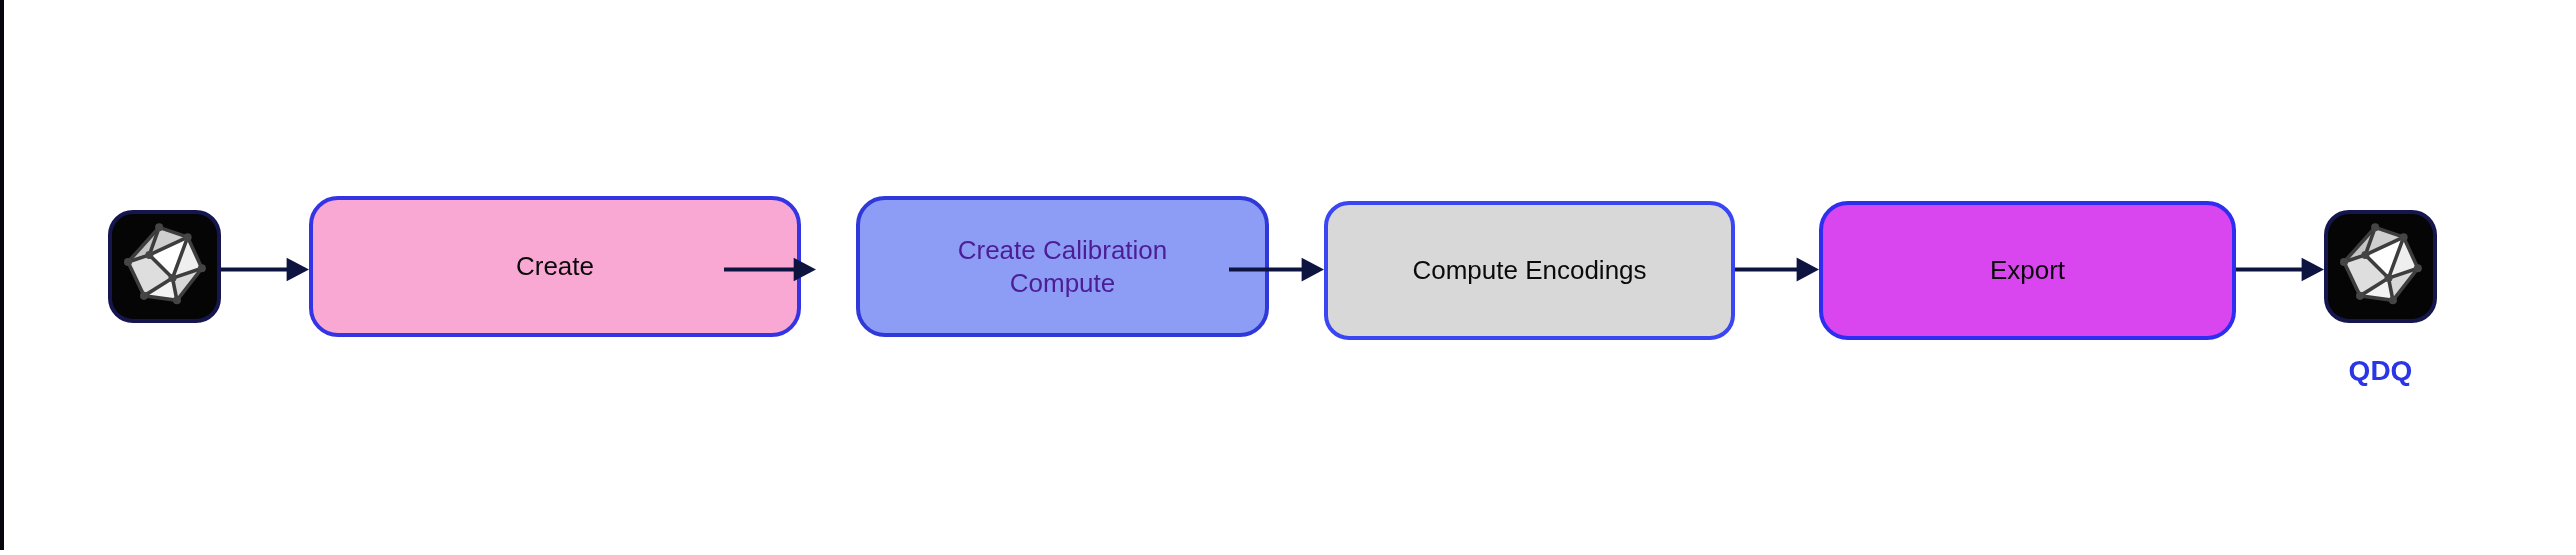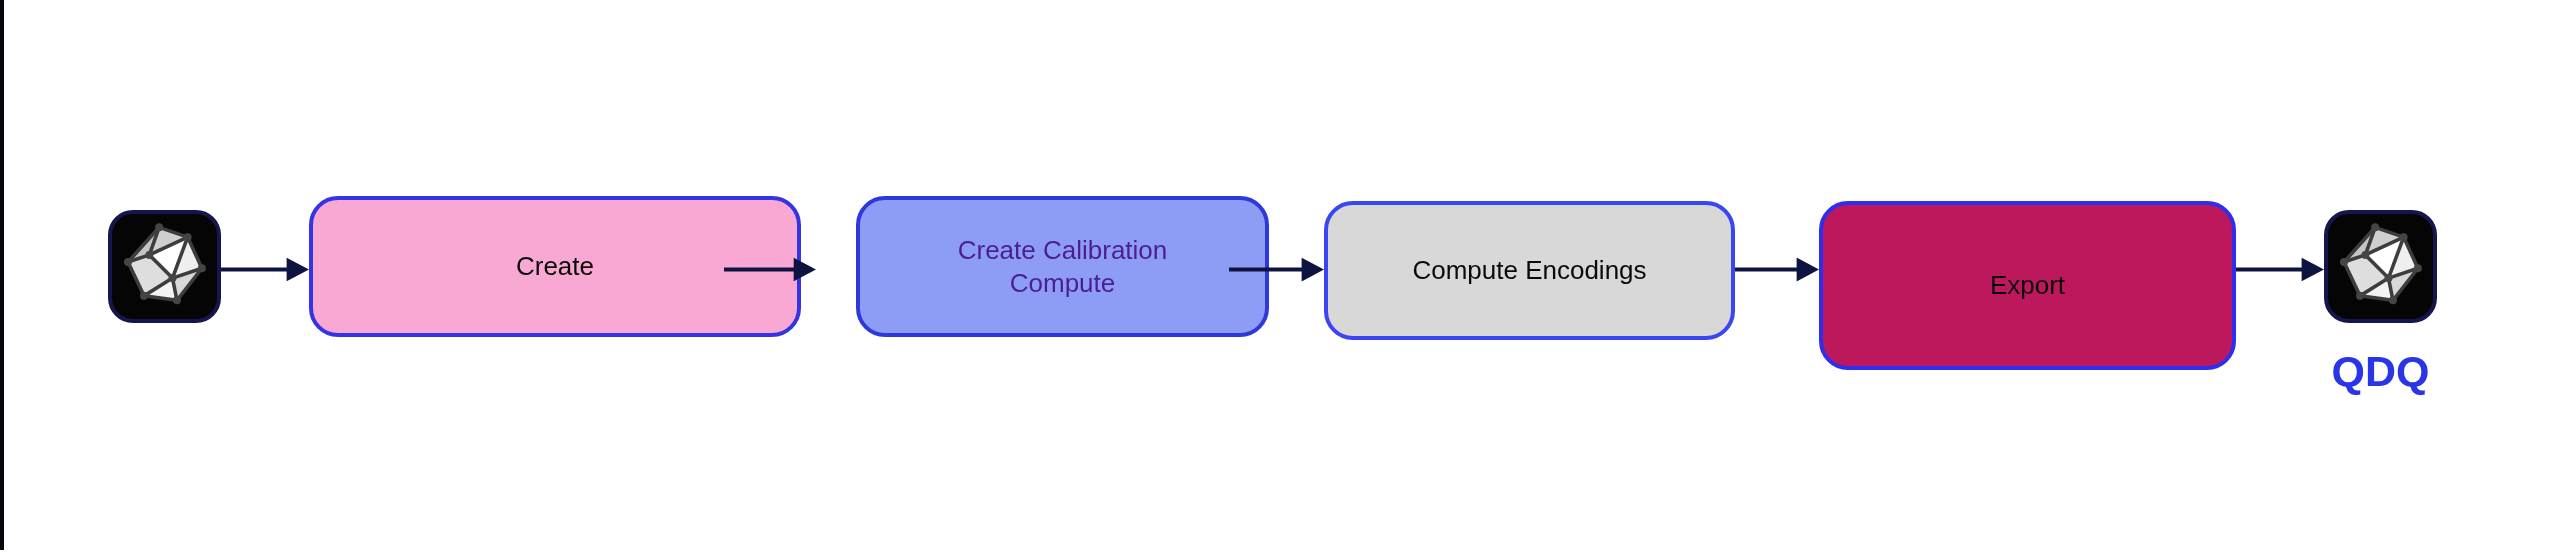--- a/index.html
+++ b/index.html
@@ -51,21 +51,21 @@
     color: #0d1440;
     display: block;
   }
   .output-label {
     position: absolute;
     left: 2304px;
     top: 346px;
     width: 153px;
     text-align: center;
     font-weight: 700;
-    font-size: 43px;
+    font-size: 28px;
     line-height: 50px;
     color: #2b35e8;
   }
   .output-label .line { display: block; }
 </style>
 </head>
 <body>
 
 <div class="canvas">
 
@@ -121,30 +121,30 @@
   <div class="box" style="left: 856px; top: 196px; width: 413px; height: 141px; background-color: rgb(141, 157, 245); border-color: rgb(47, 56, 217); color: #4c1d95;">
     <span class="line">Create Calibration</span>
     <span class="line">Compute</span>
   </div>
 
   <svg class="arrow" style="left: 1229px; width: 95px; color: rgb(13, 20, 64);" viewBox="0 0 136 44">
     <line x1="0" y1="22" x2="106" y2="22" stroke="currentColor" stroke-width="6"></line>
     <polygon points="104,5 136,22 104,39" fill="currentColor"></polygon>
   </svg>
 
-  <div class="box" style="left: 1324px; top: 201px; width: 411px; height: 139px; background-color: rgb(216, 216, 216); border-color: rgb(58, 70, 242); color: rgb(10, 10, 10);">
+  <div class="box" style="left: 1324px; top: 201px; width: 411px; height: 139px; background-color: rgb(216, 216, 216); border-color: rgb(58, 70, 242); color: rgb(10, 10, 10); border-radius: 25px;">
     <span class="line">Compute Encodings</span>
   </div>
 
   <svg class="arrow" style="left: 1735px; width: 84px; color: rgb(13, 20, 64);" viewBox="0 0 120 44">
     <line x1="0" y1="22" x2="90" y2="22" stroke="currentColor" stroke-width="6"></line>
     <polygon points="88,5 120,22 88,39" fill="currentColor"></polygon>
   </svg>
 
-  <div class="box" style="left: 1819px; top: 201px; width: 417px; height: 169px; background-color: #be185d; border-color: rgb(46, 46, 240); color: rgb(10, 10, 10);">
+  <div class="box" style="left: 1819px; top: 201px; width: 417px; height: 139px; background-color: #d946ef; border-color: rgb(46, 46, 240); color: rgb(10, 10, 10);">
     <span class="line">Export</span>
   </div>
 
   <svg class="arrow" style="left: 2236px; width: 88px; color: rgb(13, 20, 64);" viewBox="0 0 126 44">
     <line x1="0" y1="22" x2="96" y2="22" stroke="currentColor" stroke-width="6"></line>
     <polygon points="94,5 126,22 94,39" fill="currentColor"></polygon>
   </svg>
 
   <div class="icon-node" style="left: 2324px; top: 210px; background-color: rgb(5, 5, 5); border-color: rgb(22, 22, 78);">
     <svg viewBox="0 0 100 100">

